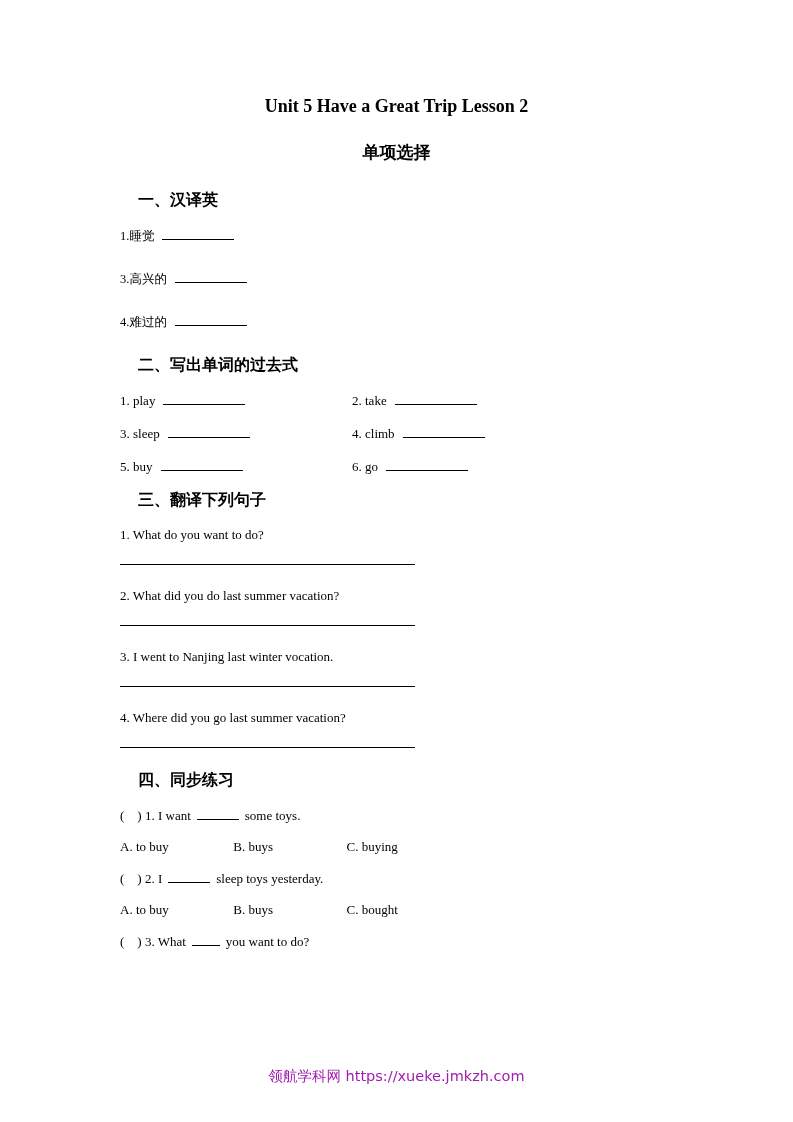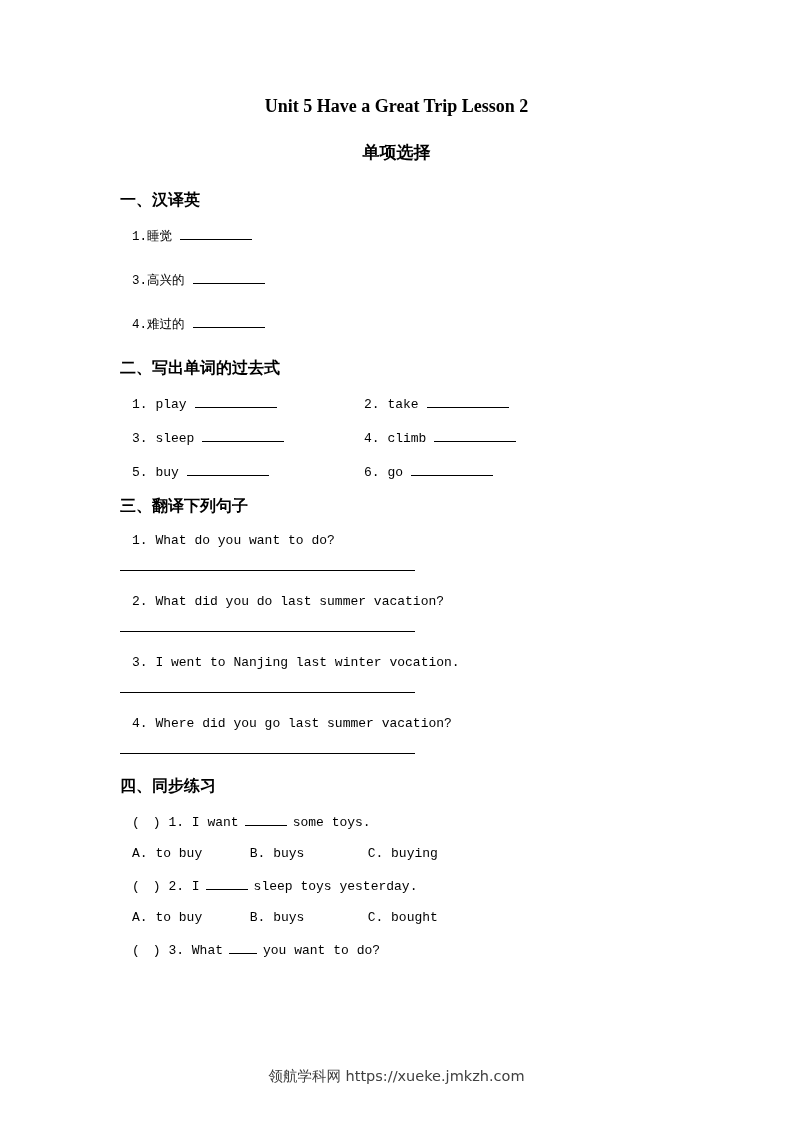--- a/index.html
+++ b/index.html
@@ -31,34 +31,33 @@
     text-align: center;
     font-size: 17px;
     font-weight: 700;
     font-family: "DejaVu Sans", sans-serif;
   }
   .content {
     margin-left: 120px;
     width: 500px;
   }
   .section-heading {
-    margin: 0 0 16px 0;
+    margin: 0 0 16px 18px;
     font-size: 16px;
     font-weight: 700;
     font-family: "DejaVu Sans", sans-serif;
     line-height: 20px;
   }
   .s2 .section-heading, .s3 .section-heading, .s4 .section-heading {
     margin-top: 6px;
   }
   p {
-    margin: 12px;
+    margin: 0;
     line-height: 18px;
     font-size: 13px;
-    font-family: Liberation Mono, monospace;
   }
   .cn-item {
     margin-bottom: 24px;
     font-size: 12.5px;
   }
   .blank {
     display: inline-block;
     height: 13px;
     border-bottom: 1px solid #000;
     vertical-align: baseline;
@@ -94,21 +93,21 @@
   .opt {
     display: inline-block;
     width: 110px;
   }
   .footer {
     position: absolute;
     left: 0;
     bottom: 36px;
     width: 100%;
     text-align: center;
-    color: #404040;
+    color: #a21caf;
     font-size: 14.5px;
     font-family: "DejaVu Sans", sans-serif;
   }
 </style>
 </head>
 <body>
 
 <div class="page">
 
   <h1 class="doc-title">Unit 5 Have a Great Trip Lesson 2</h1>

